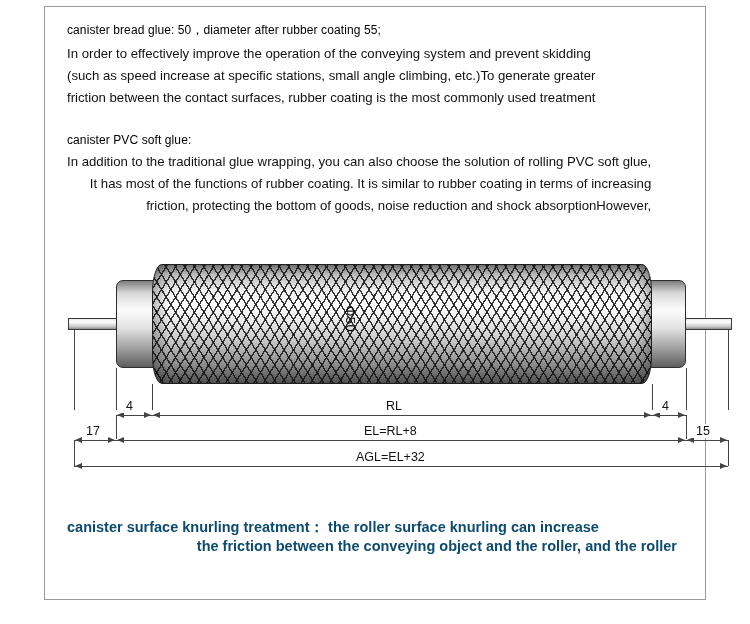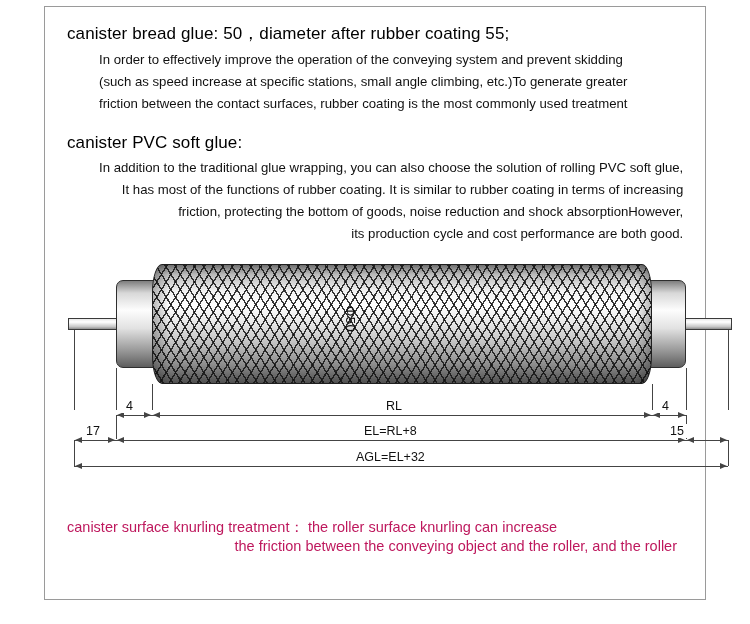--- a/index.html
+++ b/index.html
@@ -28,33 +28,32 @@
     height: 594px;
     border: 1px solid #9a9a9a;
     box-sizing: border-box;
   }
 
   .block {
     position: absolute;
   }
 
   .heading {
-    font-size: 17px;
+    font-size: 12px;
     color: #000;
     letter-spacing: 0.1px;
     white-space: nowrap;
   }
   .para {
     font-size: 13.2px;
     line-height: 22px;
     color: #111;
   }
   .para div {
     white-space: nowrap;
-    margin-left: 32px;
   }
 
   
   #drawing {
     position: absolute;
     left: 60px;
     top: 250px;
     width: 640px;
     height: 240px;
   }
@@ -166,21 +165,22 @@
   .arrow.right { border-left: 7px solid #444; }
 
   
   #caption {
     position: absolute;
     left: 67px;
     top: 518px;
     width: 610px;
     font-size: 14.5px;
     line-height: 19px;
-    color: #be185d;
+    color: #0c4a6e;
+    font-weight: bold;
   }
   #caption div { white-space: nowrap; }
 </style>
 </head>
 <body>
 
 <div id="page">
 
   <div id="frame"></div>
 
@@ -192,21 +192,20 @@
       <div>friction between the contact surfaces, rubber coating is the most commonly used treatment</div>
     </div>
   </div>
 
   <div class="block" style="left:67px; top:133px;">
     <div class="heading">canister PVC soft glue:</div>
     <div class="para" style="margin-top:4px;text-align:right;">
       <div>In addition to the traditional glue wrapping, you can also choose the solution of rolling PVC soft glue,</div>
       <div>It has most of the functions of rubber coating. It is similar to rubber coating in terms of increasing</div>
       <div>friction, protecting the bottom of goods, noise reduction and shock absorptionHowever,</div>
-      <div>its production cycle and cost performance are both good.</div>
     </div>
   </div>
 
   <div id="drawing">
 
     <div class="shaft" id="shaft-left"></div>
     <div class="shaft" id="shaft-right"></div>
 
     <div class="endcap" id="endcap-left"></div>
     <div class="endcap" id="endcap-right"></div>
@@ -242,21 +241,21 @@
     <div class="hline" style="left:56px;  top:190px; width:570px;"></div>
     <div class="hline" style="left:626px; top:190px; width:42px;"></div>
     <div class="arrow left" style="left:15px;  top:186.5px;"></div>
     <div class="arrow right" style="left:48px;  top:186.5px;"></div>
     <div class="arrow left" style="left:57px;  top:186.5px;"></div>
     <div class="arrow right" style="left:618px; top:186.5px;"></div>
     <div class="arrow left" style="left:627px; top:186.5px;"></div>
     <div class="arrow right" style="left:660px; top:186.5px;"></div>
     <div class="dim-text" style="left:22px;  top:174px;">17</div>
     <div class="dim-text" style="left:300px; top:174px;">EL=RL+8</div>
-    <div class="dim-text" style="left:606px; top:174px;">15</div>
+    <div class="dim-text" style="left:632px; top:174px;">15</div>
 
     <div class="vline" style="left:14px;  top:190px; height:26px;"></div>
     <div class="vline" style="left:668px; top:190px; height:26px;"></div>
 
     <div class="hline" style="left:14px; top:216px; width:654px;"></div>
     <div class="arrow left" style="left:15px;  top:212.5px;"></div>
     <div class="arrow right" style="left:660px; top:212.5px;"></div>
     <div class="dim-text" style="left:292px; top:200px;">AGL=EL+32</div>
   </div>
 

